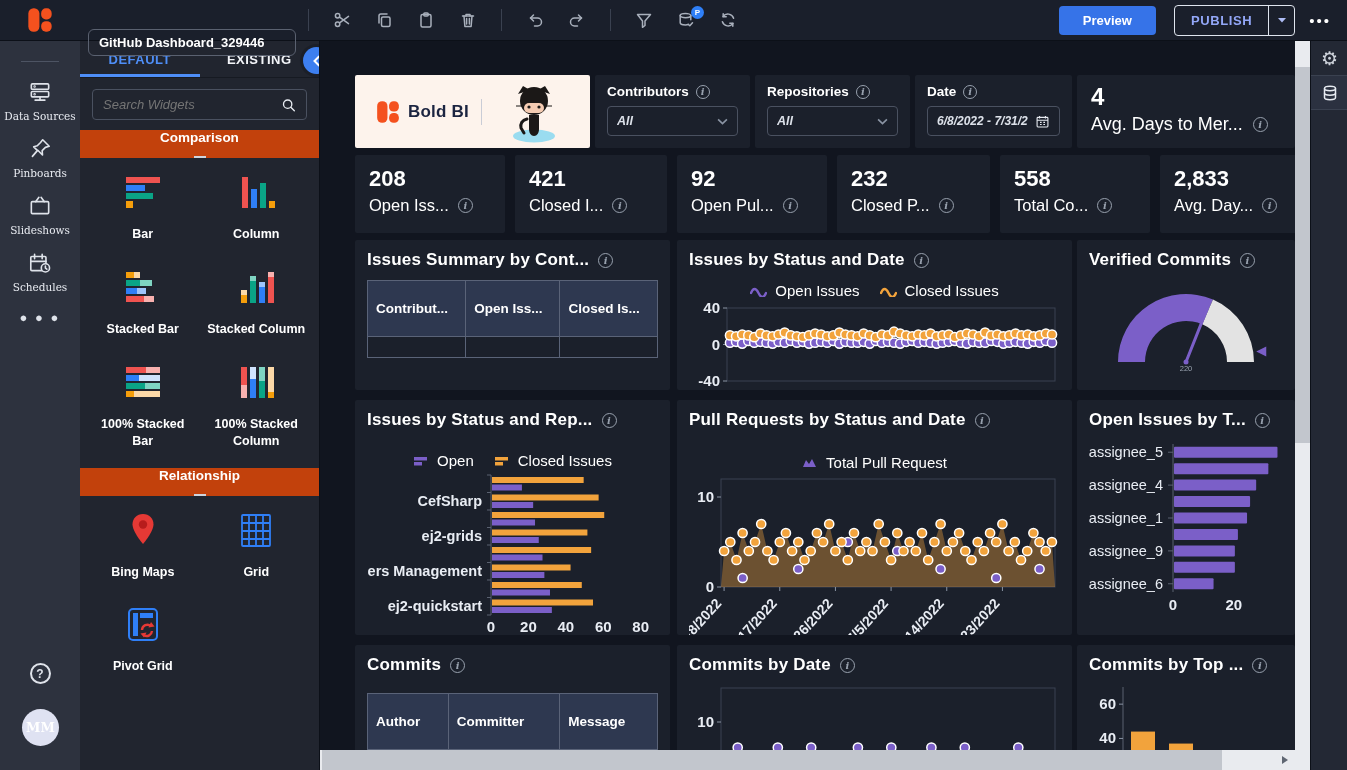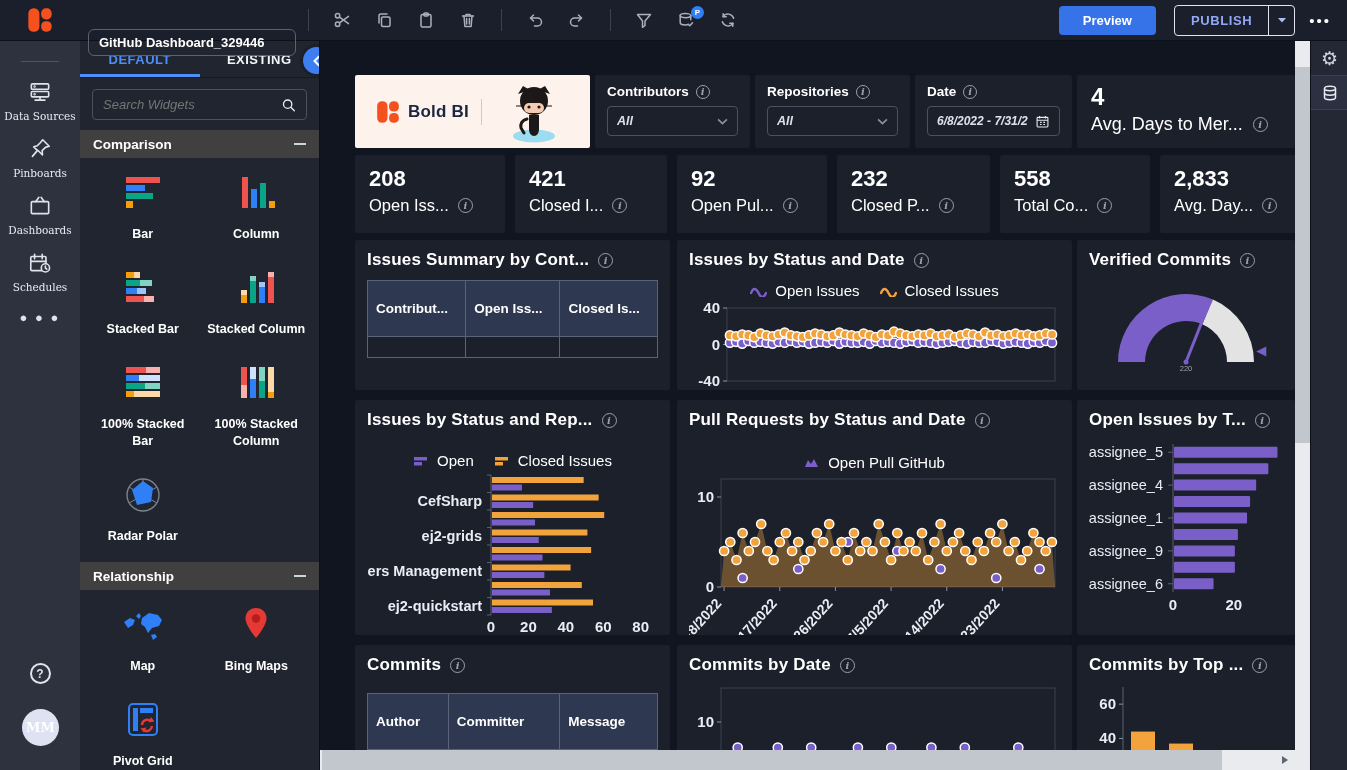--- a/index.html
+++ b/index.html
@@ -54,22 +54,22 @@
   .wp-tab { flex:1; display:flex; align-items:center; justify-content:center; font-size:13px;
     font-weight:bold; letter-spacing:.5px; color:#f2f4f8; cursor:pointer; }
   .wp-tab.active { color:#4e8ef7; box-shadow:inset 0 -3px 0 #4e8ef7; }
   .collapse-btn { position:absolute; top:6px; right:-11px; width:27px; height:27px; border-radius:50%;
     background:#3d7ff0; display:flex; align-items:center; justify-content:center; z-index:12; cursor:pointer;
     box-shadow:0 0 0 3px rgba(16,20,30,.35); }
   .search-wrap { margin:11px 12px 10px; height:31px; border:1px solid #4a5160; border-radius:4px;
     display:flex; align-items:center; padding:0 10px; }
   .search-input { flex:1; background:transparent; border:none; outline:none; color:#e8ecf2;
     font-size:13px; font-style:italic; font-family:"Liberation Sans",sans-serif; }
-  .section-h { height:28px; background:#404040; display:flex; align-items:center;
-    justify-content:space-between; padding:0 13px; font-weight:bold; font-size:13.5px; cursor:pointer; }
+  .section-h { height:28px; background:#c2410c; display:flex; align-items:center;
+    justify-content:space-between; padding:0 13px; font-weight:bold; font-size:13.5px; cursor:pointer;flex-direction:column; }
   .minus-bar { width:12px; height:2px; background:#cfd4dc; }
   .tiles { display:grid; grid-template-columns:1fr 1fr; padding:16px 6px 18px; row-gap:26px; }
   .tile { display:flex; flex-direction:column; align-items:center; gap:12px; cursor:pointer; }
   .tile-label { font-size:12.5px; font-weight:bold; text-align:center; line-height:1.35; max-width:100px; }
 
   
   .rightrail { position:absolute; top:41px; left:1310px; width:37px; bottom:0; background:#232834;
     border-left:1px solid #0c1018; z-index:8; }
   .rr-gear { width:37px; height:34px; display:flex; align-items:center; justify-content:center;
     color:#cfd4dc; font-size:19px; cursor:pointer; }
@@ -254,21 +254,21 @@
       <svg width="26" height="26" viewBox="0 0 24 24">
         <path d="M14.5 3.5 20.5 9.5 17 10.5 14 13.5l.3 4-4.3-4.3L5 18.8l4.5-5.5-3.3-3.3 3.3-1 3-3z"></path>
       </svg>
       <span class="rail-label">Pinboards</span>
     </div>
     <div class="rail-item">
       <svg width="26" height="26" viewBox="0 0 24 24">
         <rect x="4" y="8" width="16" height="11" rx="1"></rect>
           <path d="M8 8l3-4M16 8l-3-4"></path>
       </svg>
-      <span class="rail-label">Dashboards</span>
+      <span class="rail-label">Slideshows</span>
     </div>
     <div class="rail-item">
       <svg width="26" height="26" viewBox="0 0 24 24">
         <rect x="3.5" y="6" width="14" height="13" rx="1"></rect>
           <path d="M7 4v4M14 4v4M3.5 10.5h14"></path>
         <circle cx="17" cy="16.5" r="3.8" fill="#2d323e"></circle>
           <path d="M17 14.8v1.9l1.3 1"></path>
       </svg>
       <span class="rail-label">Schedules</span>
     </div>
@@ -366,48 +366,41 @@
             <rect x="8" y="21" width="6" height="13" fill="#f8b1af"></rect>
           <rect x="17" y="3" width="6" height="12" fill="#cfe2fd"></rect>
             <rect x="17" y="15" width="6" height="19" fill="#2f7ff7"></rect>
           <rect x="26" y="3" width="6" height="14" fill="#7fd4c2"></rect>
             <rect x="26" y="17" width="6" height="17" fill="#0aa486"></rect>
           <rect x="35" y="3" width="6" height="25" fill="#fcd9a8"></rect>
             <rect x="35" y="28" width="6" height="6" fill="#f59e0b"></rect>
         </svg>
         <span class="tile-label">100% Stacked Column</span>
       </div>
-      <div class="tile">
-        <svg width="46" height="40" viewBox="0 0 46 40">
-          <circle cx="23" cy="19" r="16" fill="none" stroke="#7c828c" stroke-width="1.4"></circle>
-          <path d="M23 19 23 3M23 19l13.8 8M23 19 9.2 27M23 19 37 11M23 19 9 11" stroke="#7c828c" stroke-width="1"></path>
-          <polygon points="23,5 33,12 31,26 17,29 12,14" fill="#2f7ff7"></polygon>
-        </svg>
-        <span class="tile-label">Radar Polar</span>
-      </div>
     </div>
     <div class="section-h">
       <span>Relationship</span>
       <span class="minus-bar"></span>
     </div>
     <div class="tiles">
-      <div class="tile">
-        <svg width="46" height="40" viewBox="0 0 46 40">
-          <path d="M4 16l6-4 5 2-2 5-5 3-2-3zM16 10l3-3 2 3-2 3z" fill="#2f7ff7"></path>
-          <path d="M22 12l7-5 9 2 4 5-3 6-7 2-4 5-3-6-4-3z" fill="#2f7ff7"></path>
-          <path d="M31 29l4-1 2 3-4 3z" fill="#2f7ff7"></path>
-        </svg>
-        <span class="tile-label">Map</span>
-      </div>
       <div class="tile">
         <svg width="46" height="40" viewBox="0 0 46 40">
           <path d="M23 2c-6.2 0-10.5 4.6-10.5 10.3C12.5 20 23 32 23 32s10.5-12 10.5-19.7C33.5 6.6 29.2 2 23 2z" fill="#e53935"></path>
           <circle cx="23" cy="12.5" r="4.2" fill="#b71c1c"></circle>
         </svg>
         <span class="tile-label">Bing Maps</span>
+      </div>
+      <div class="tile">
+        <svg width="46" height="40" viewBox="0 0 46 40">
+          <g stroke="#2f7ff7" stroke-width="1.8" fill="none">
+            <rect x="9" y="3" width="28" height="31" rx="1"></rect>
+            <path d="M9 11h28M9 19h28M9 27h28M16 3v31M23 3v31M30 3v31"></path>
+          </g>
+        </svg>
+        <span class="tile-label">Grid</span>
       </div>
       <div class="tile">
         <svg width="46" height="40" viewBox="0 0 46 40">
           <rect x="9" y="3" width="28" height="31" rx="4" fill="none" stroke="#2f7ff7" stroke-width="2"></rect>
           <rect x="13" y="7" width="5" height="23" fill="#2f7ff7"></rect>
           <rect x="20" y="7" width="13" height="5" fill="#2f7ff7"></rect>
           <path d="M22 24a5.5 5.5 0 0 1 9-4" fill="none" stroke="#e53935" stroke-width="2.4"></path>
           <polygon points="31,16 34.5,20.5 28.5,21.5" fill="#e53935"></polygon>
           <path d="M32 25a5.5 5.5 0 0 1-8 4.4" fill="none" stroke="#e53935" stroke-width="2.4"></path>
           <polygon points="24,31.5 20.5,27.5 26.5,26.5" fill="#e53935"></polygon>
@@ -777,21 +770,21 @@
     <div class="card w-pr">
       <div class="card-title">
         <span>Pull Requests by Status and Date</span>
         <span class="info">i</span>
       </div>
       <div class="legend" style="margin-top:24px;">
         <span class="leg">
           <svg width="16" height="12">
             <path d="M1 10 4 3l3 4 3-5 4 8z" fill="#7b5fc8"></path>
             </svg>
-          <span>Open Pull GitHub</span>
+          <span>Total Pull Request</span>
           </span>
       </div>
       <div class="chart" id="c-pr"><svg width="371" height="192">
             <rect x="32" y="4" width="334" height="108" fill="none" stroke="#3a4152"></rect>
             <line x1="28" y1="22" x2="32" y2="22" stroke="#8a93a3"></line>
             <text x="25" y="27" fill="#e9edf4" font-size="15" font-weight="600" text-anchor="end">10</text>
             <line x1="28" y1="112" x2="32" y2="112" stroke="#8a93a3"></line>
             <text x="25" y="117" fill="#e9edf4" font-size="15" font-weight="600" text-anchor="end">0</text>
             <path d="M32 112 L35.1 76.0 L41.3 67.0 L47.5 85.0 L53.6 58.0 L59.8 76.0 L66.0 67.0 L72.2 49.0 L78.4 76.0 L84.6 85.0 L90.8 67.0 L96.9 58.0 L103.1 76.0 L109.3 67.0 L115.5 85.0 L121.7 76.0 L127.9 58.0 L134.1 67.0 L140.2 49.0 L146.4 76.0 L152.6 67.0 L158.8 85.0 L165.0 58.0 L171.2 76.0 L177.4 67.0 L183.5 76.0 L189.7 49.0 L195.9 67.0 L202.1 85.0 L208.3 58.0 L214.5 76.0 L220.6 67.0 L226.8 76.0 L233.0 58.0 L239.2 85.0 L245.4 67.0 L251.6 49.0 L257.8 76.0 L263.9 67.0 L270.1 58.0 L276.3 76.0 L282.5 85.0 L288.7 67.0 L294.9 76.0 L301.1 58.0 L307.2 67.0 L313.4 49.0 L319.6 76.0 L325.8 67.0 L332.0 85.0 L338.2 76.0 L344.4 58.0 L350.5 67.0 L356.7 76.0 L362.9 67.0 L366 112 Z" fill="#f2a33c" opacity="0.38"></path>
             <circle cx="53.64814814814815" cy="103" r="4.6" fill="#7b5fc8" stroke="#fff" stroke-width="1.5"></circle>

